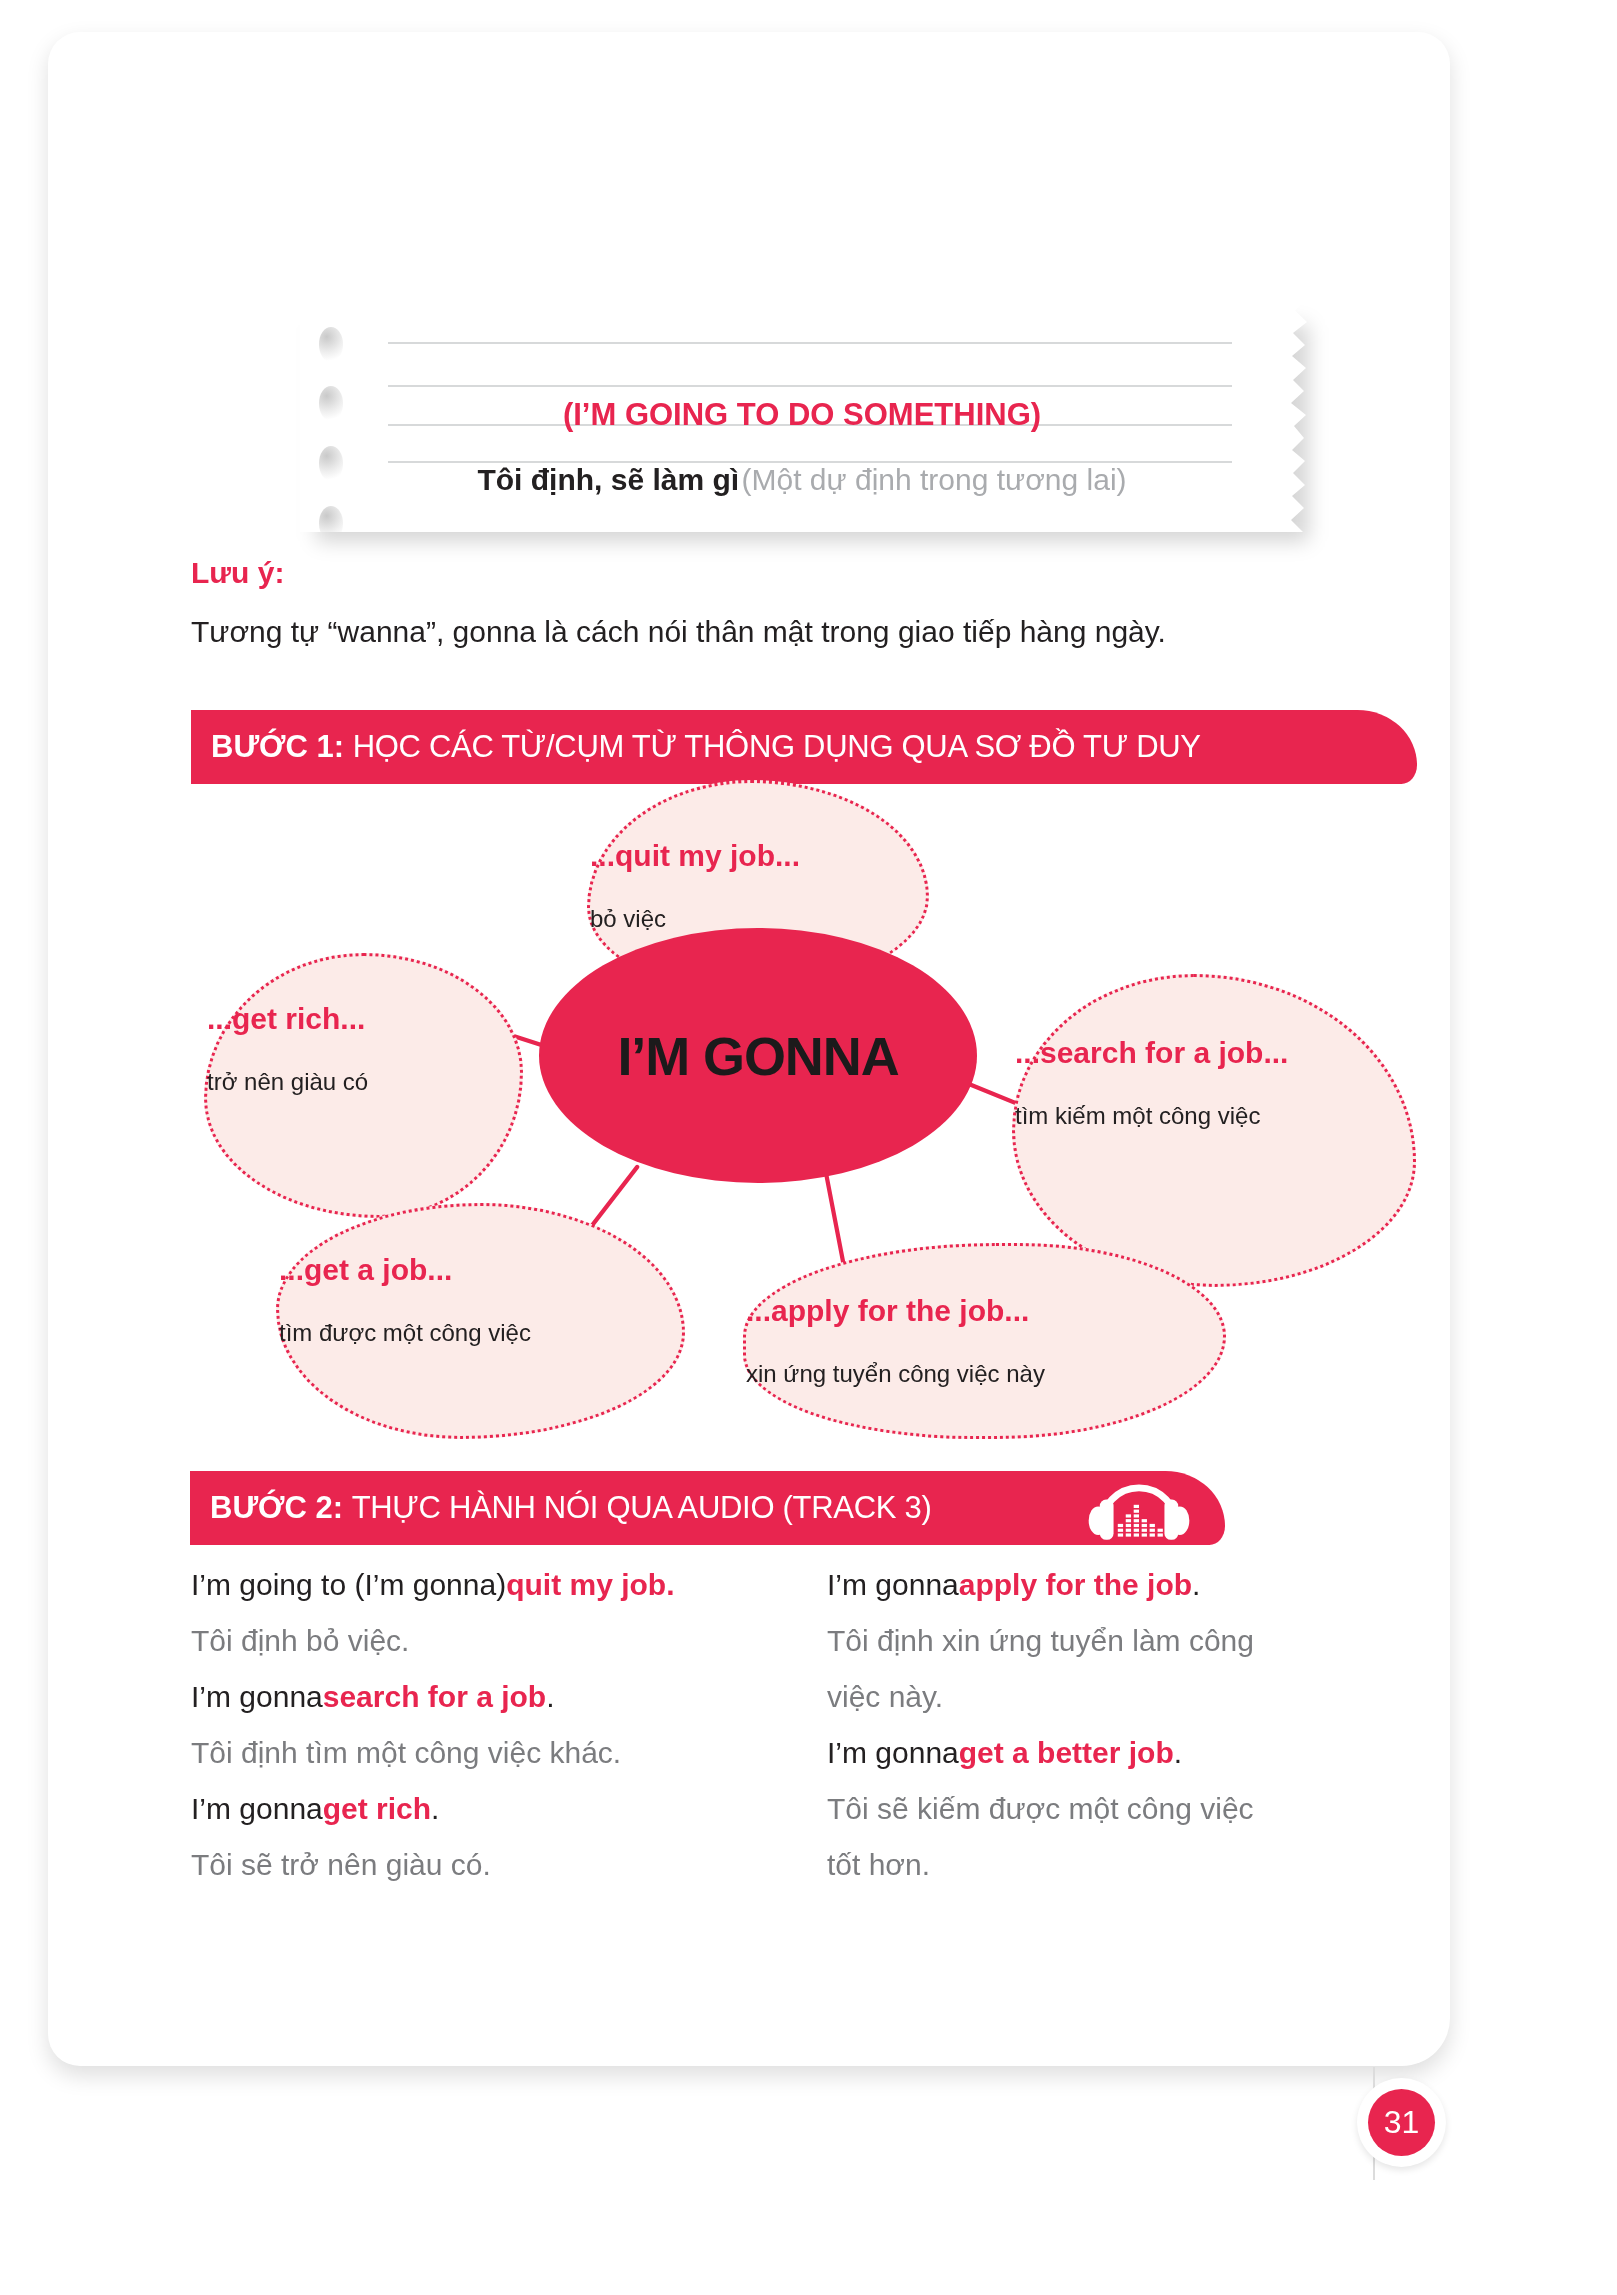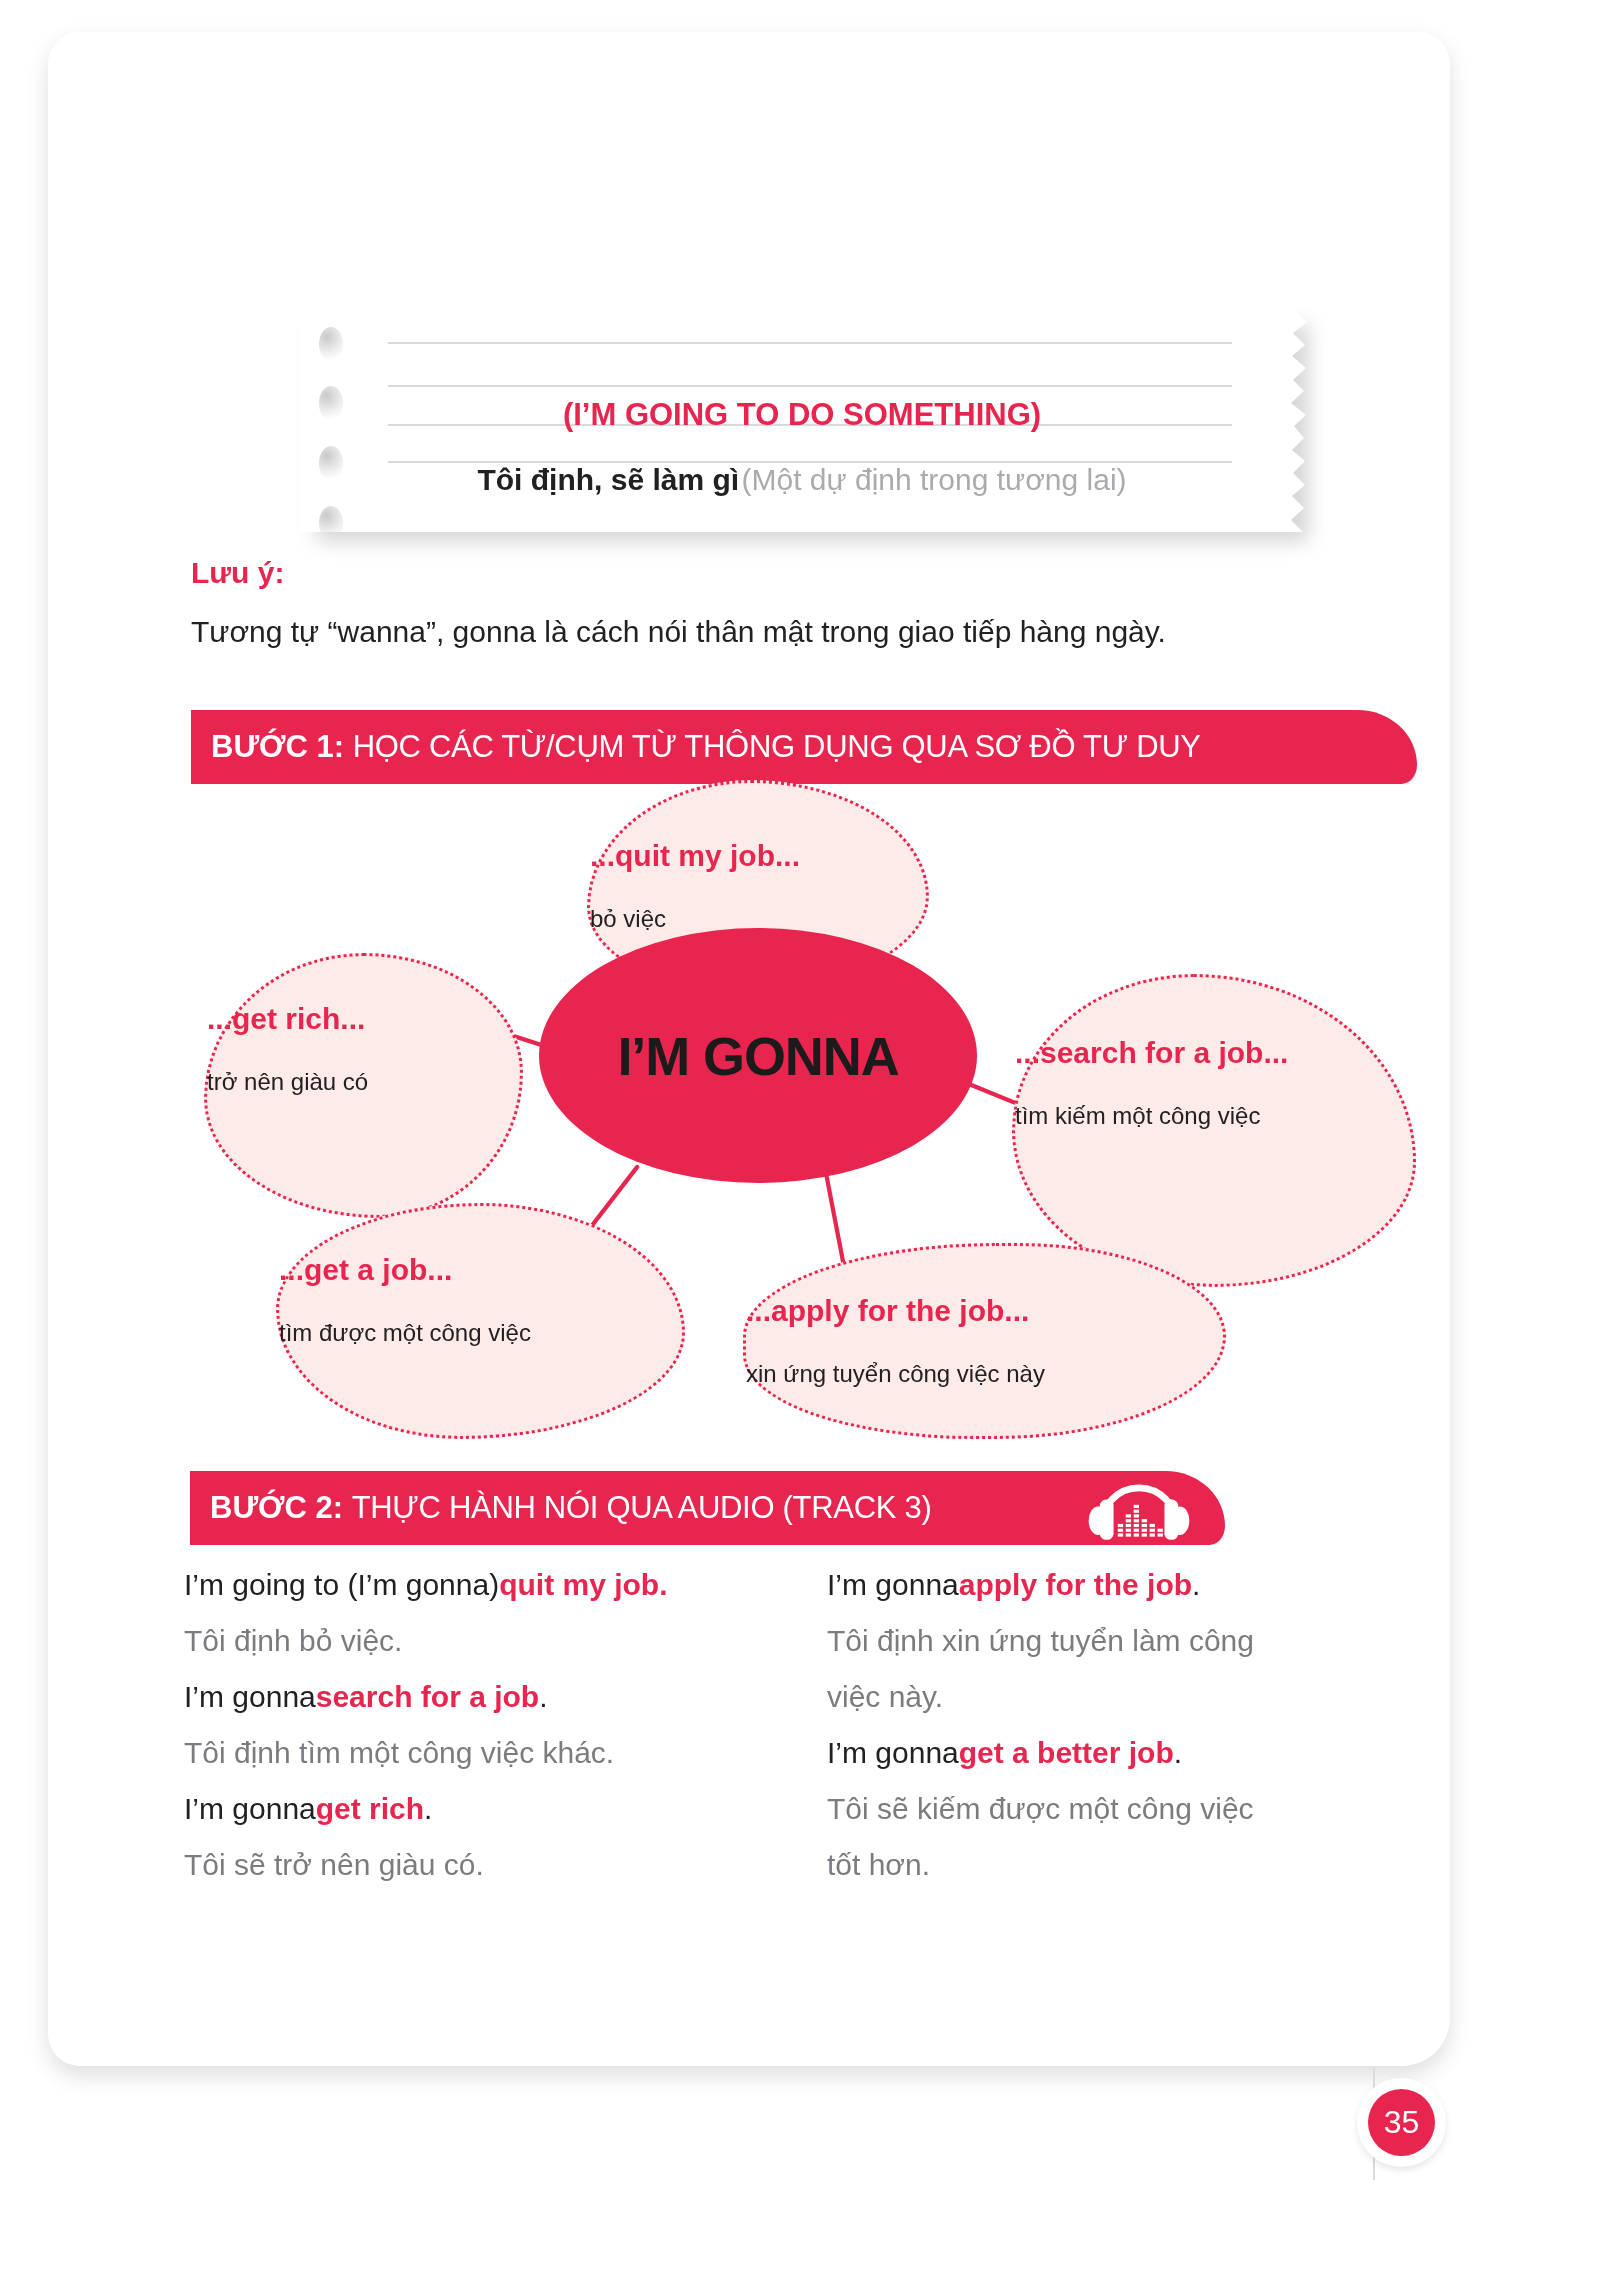--- a/index.html
+++ b/index.html
@@ -59,21 +59,21 @@
   .bubble .vi{font-size:24px;color:var(--dark);margin-top:32px;white-space:nowrap;}
   #bubble-quit  {left:587px;top:780px;width:342px;height:212px;border-radius:48% 52% 55% 45% / 60% 55% 45% 40%;}
   #bubble-rich  {left:204px; top:953px;width:319px;height:265px;padding-bottom:74px;border-radius:50% 50% 45% 55% / 55% 45% 55% 45%;}
   #bubble-search{left:1012px;top:974px;width:404px;height:313px;padding-bottom:96px;border-radius:45% 55% 50% 50% / 50% 60% 40% 50%;}
   #bubble-get   {left:276px; top:1203px;width:409px;height:236px;padding-bottom:42px;border-radius:50% 50% 55% 45% / 45% 55% 45% 55%;}
   #bubble-apply {left:743px;top:1243px;width:483px;height:196px;border-radius:55% 45% 50% 50% / 50% 50% 55% 45%;}
   #map-lines{position:absolute;left:0;top:0;width:1618px;height:2295px;pointer-events:none;}
 
   
   .col{position:absolute;top:1557px;}
-  #col-left{left:184px;width:627px;}
+  #col-left{left:191px;width:627px;}
   #col-right{left:827px;width:611px;}
   .line{height:56px;display:flex;align-items:center;font-size:30px;white-space:nowrap;}
   .line span.dark{color:var(--dark);font-weight:400;}
   .line span.red{color:var(--accent);font-weight:700;}
   .line span.gray{color:var(--gray);font-weight:400;}
 
   
   .edge-line{position:absolute;left:1373px;top:2067px;width:1.6px;height:113px;background:#dcdcdc;}
   .badge-ring{position:absolute;left:1357px;top:2078px;width:89px;height:89px;border-radius:50%;background:#ffffff;
               box-shadow:0 3.2px 7.4px rgba(0,0,0,0.10);}
@@ -230,16 +230,16 @@
         <span class="gray">Tôi sẽ kiếm được một công việc</span>
       </div>
       <div class="line">
         <span class="gray">tốt hơn.</span>
       </div>
     </div>
 
   <div class="edge-line"></div>
   <div class="badge-ring"></div>
   <div class="badge">
-    <span>35</span>
+    <span>31</span>
   </div>
 </div>
 
 
 </body></html>

